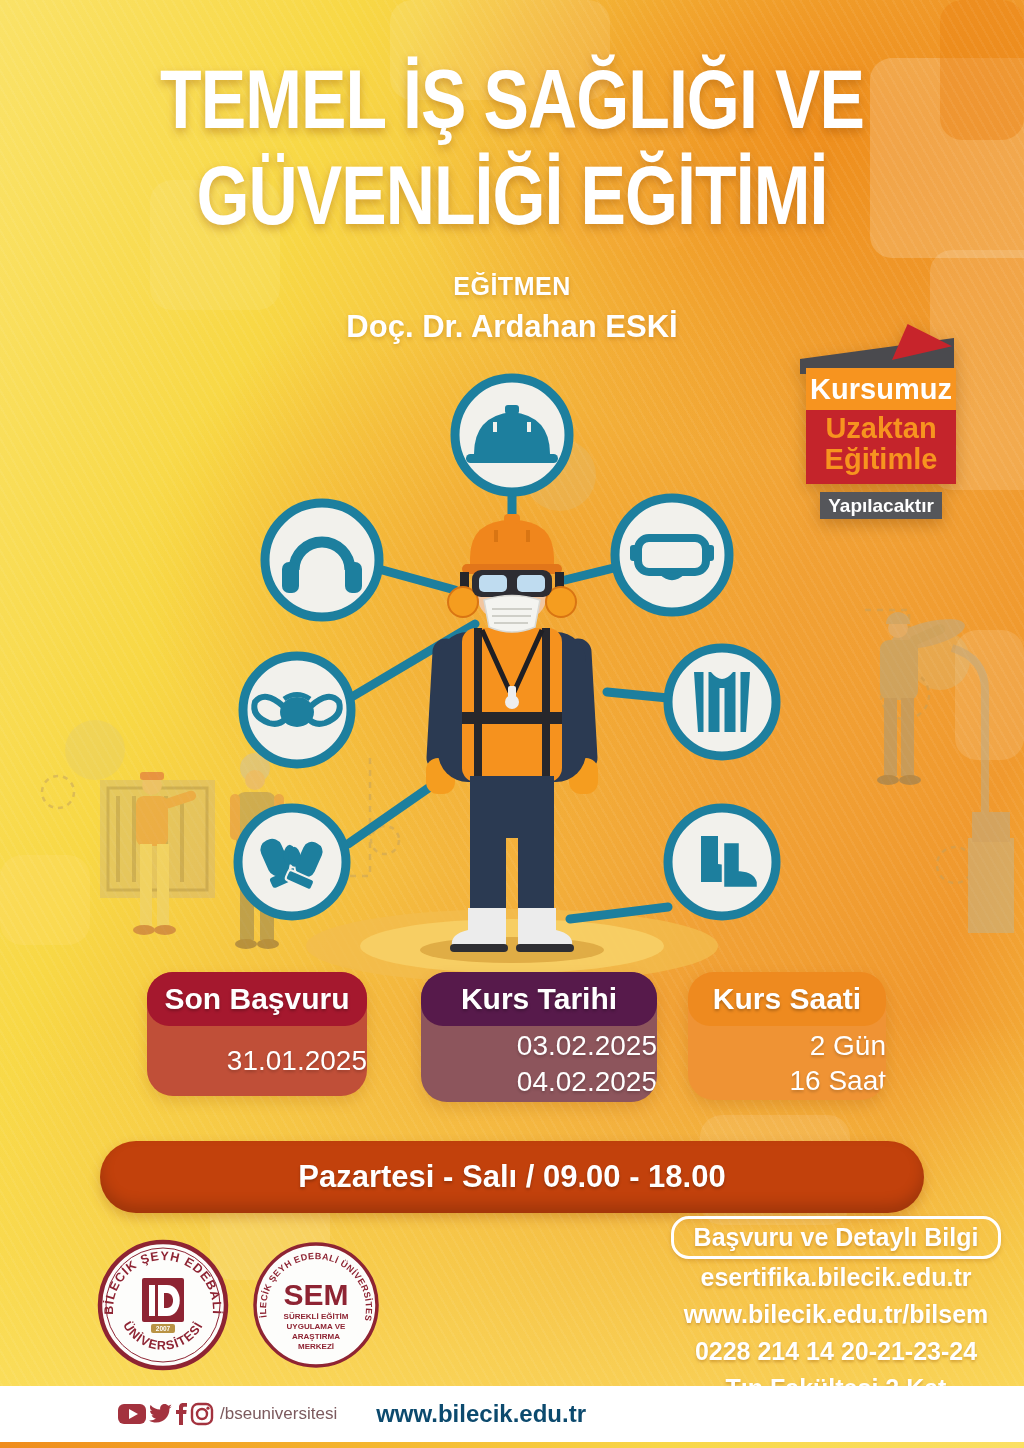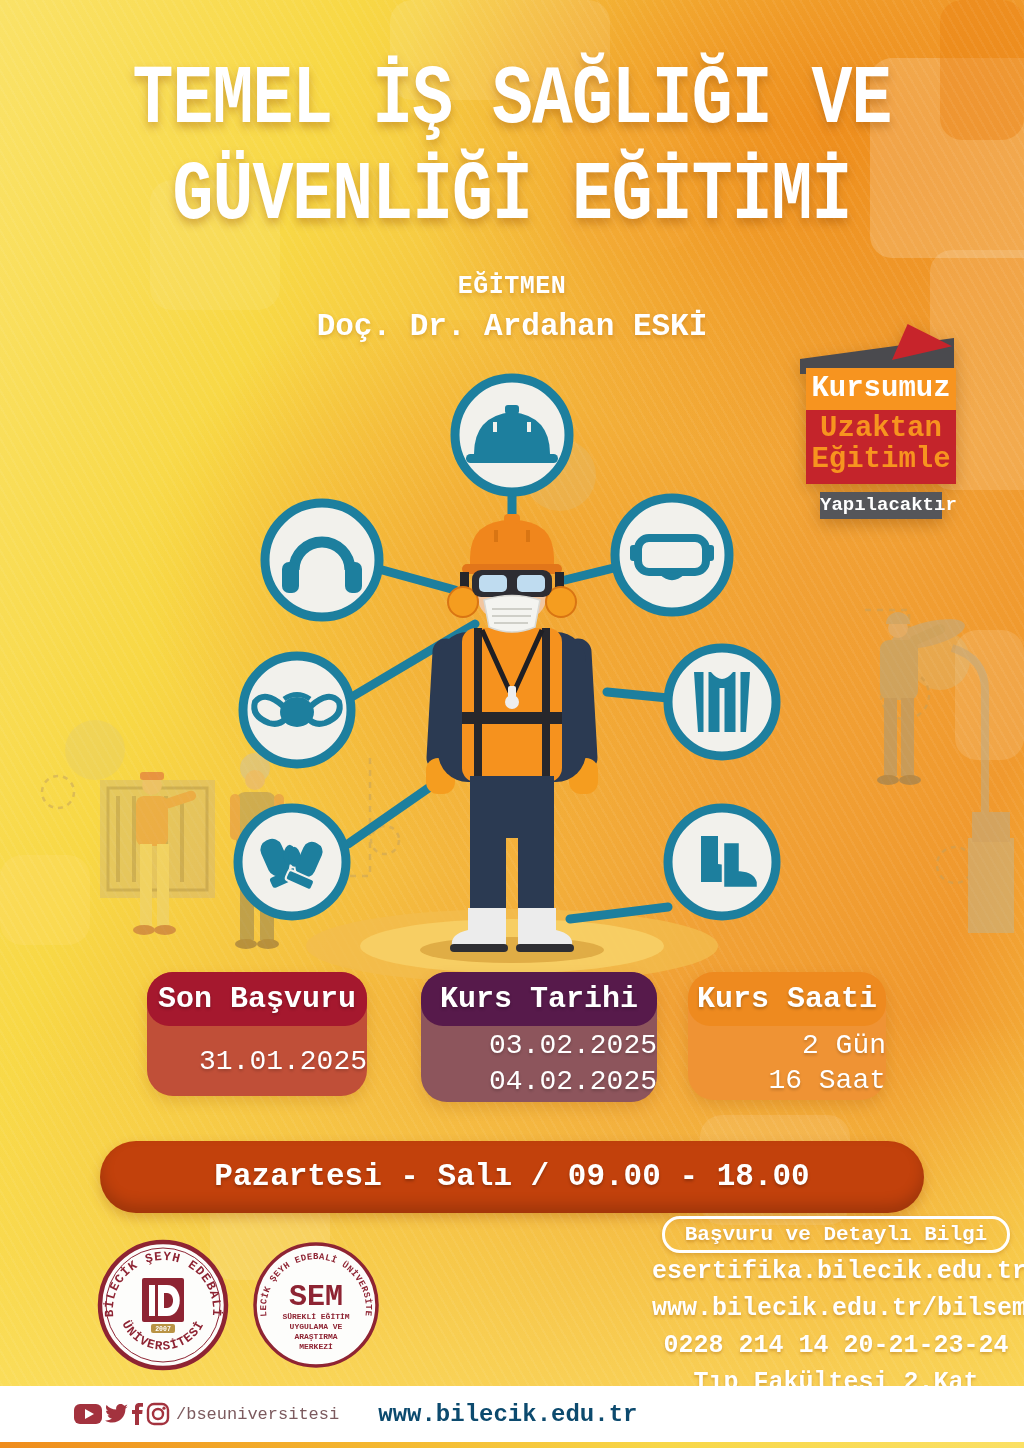--- a/index.html
+++ b/index.html
@@ -1,17 +1,17 @@
 <!DOCTYPE html>
 <html><head>
 <meta charset="utf-8">
 <style>
   html,body{margin:0;padding:0;background:#ffffff;}
   .poster{position:relative;width:1024px;height:1448px;overflow:hidden;
-          font-family:Liberation Mono, monospace;}
+          font-family:Liberation Sans, sans-serif;}
   
   .bg-base{position:absolute;inset:0;
     background:linear-gradient(108deg,#fae267 0%,#f8d845 24%,#f4b83e 48%,#f1a236 66%,#f0992e 84%,#f5b83e 100%);}
   .bg-orange-top{position:absolute;right:0;top:0;width:620px;height:460px;
     background:radial-gradient(ellipse at 68% 28%,rgba(237,135,22,.8),rgba(237,135,22,0) 72%);}
   .bg-center{position:absolute;left:140px;top:320px;width:760px;height:560px;
     background:radial-gradient(ellipse at 50% 45%,rgba(240,150,40,.5),rgba(240,150,40,0) 70%);}
   .bg-yellow-bottom{position:absolute;left:0;bottom:0;width:100%;height:430px;
     background:linear-gradient(180deg,rgba(250,216,70,0) 0%,rgba(250,222,86,.55) 55%,rgba(252,228,102,.8) 100%);}
   .stripes{position:absolute;inset:0;
@@ -54,28 +54,28 @@
   .card3 .card-header{background:#ee8a1f;}
   .card3 .card-body{height:74px;line-height:35px;}
   
   .banner{position:absolute;top:1141px;left:100px;width:824px;height:72px;background:#c2410c;
     border-radius:36px;text-align:center;line-height:72px;color:#fff;font-size:31px;font-weight:bold;
     box-shadow:inset 0 -8px 14px rgba(0,0,0,.18),0 5px 12px rgba(140,50,0,.25);
     text-shadow:0 2px 3px rgba(0,0,0,.25);}
   
   .contact{position:absolute;top:1216px;left:652px;width:368px;text-align:center;color:#fff;}
   .contact-pill{display:inline-block;border:3px solid #fff;border-radius:18px;padding:4px 20px;
-    font-size:21px;font-weight:bold;box-shadow:0 2px 4px rgba(150,80,0,.25);
+    font-size:25px;font-weight:bold;box-shadow:0 2px 4px rgba(150,80,0,.25);
     text-shadow:0 2px 3px rgba(150,80,0,.35);}
   .contact-line{font-size:25px;font-weight:bold;line-height:37px;text-shadow:0 2px 3px rgba(150,80,0,.35);}
   .contact-line:first-of-type{margin-top:6px;}
   
   .footer{position:absolute;top:1386px;left:0;width:1024px;height:56px;background:#ffffff;
     display:flex;align-items:center;}
-  .social{display:flex;align-items:center;gap:2px;margin-left:74px;}
+  .social{display:flex;align-items:center;gap:2px;margin-left:118px;}
   .handle{font-size:17px;color:#7c5a5e;margin-left:4px;}
   .site{font-size:24px;font-weight:bold;color:#0c4a6e;margin-left:39px;}
   .bottom-strip{position:absolute;top:1442px;left:0;width:1024px;height:6px;
     background:linear-gradient(90deg,#ef8c1c,#f4b52e 35%,#f8d748 65%,#fbe065);}
   .illustration{position:absolute;top:360px;left:0;}
   .logos{position:absolute;top:1238px;left:96px;display:flex;gap:22px;align-items:center;}
 </style>
 </head>
 <body>
 

